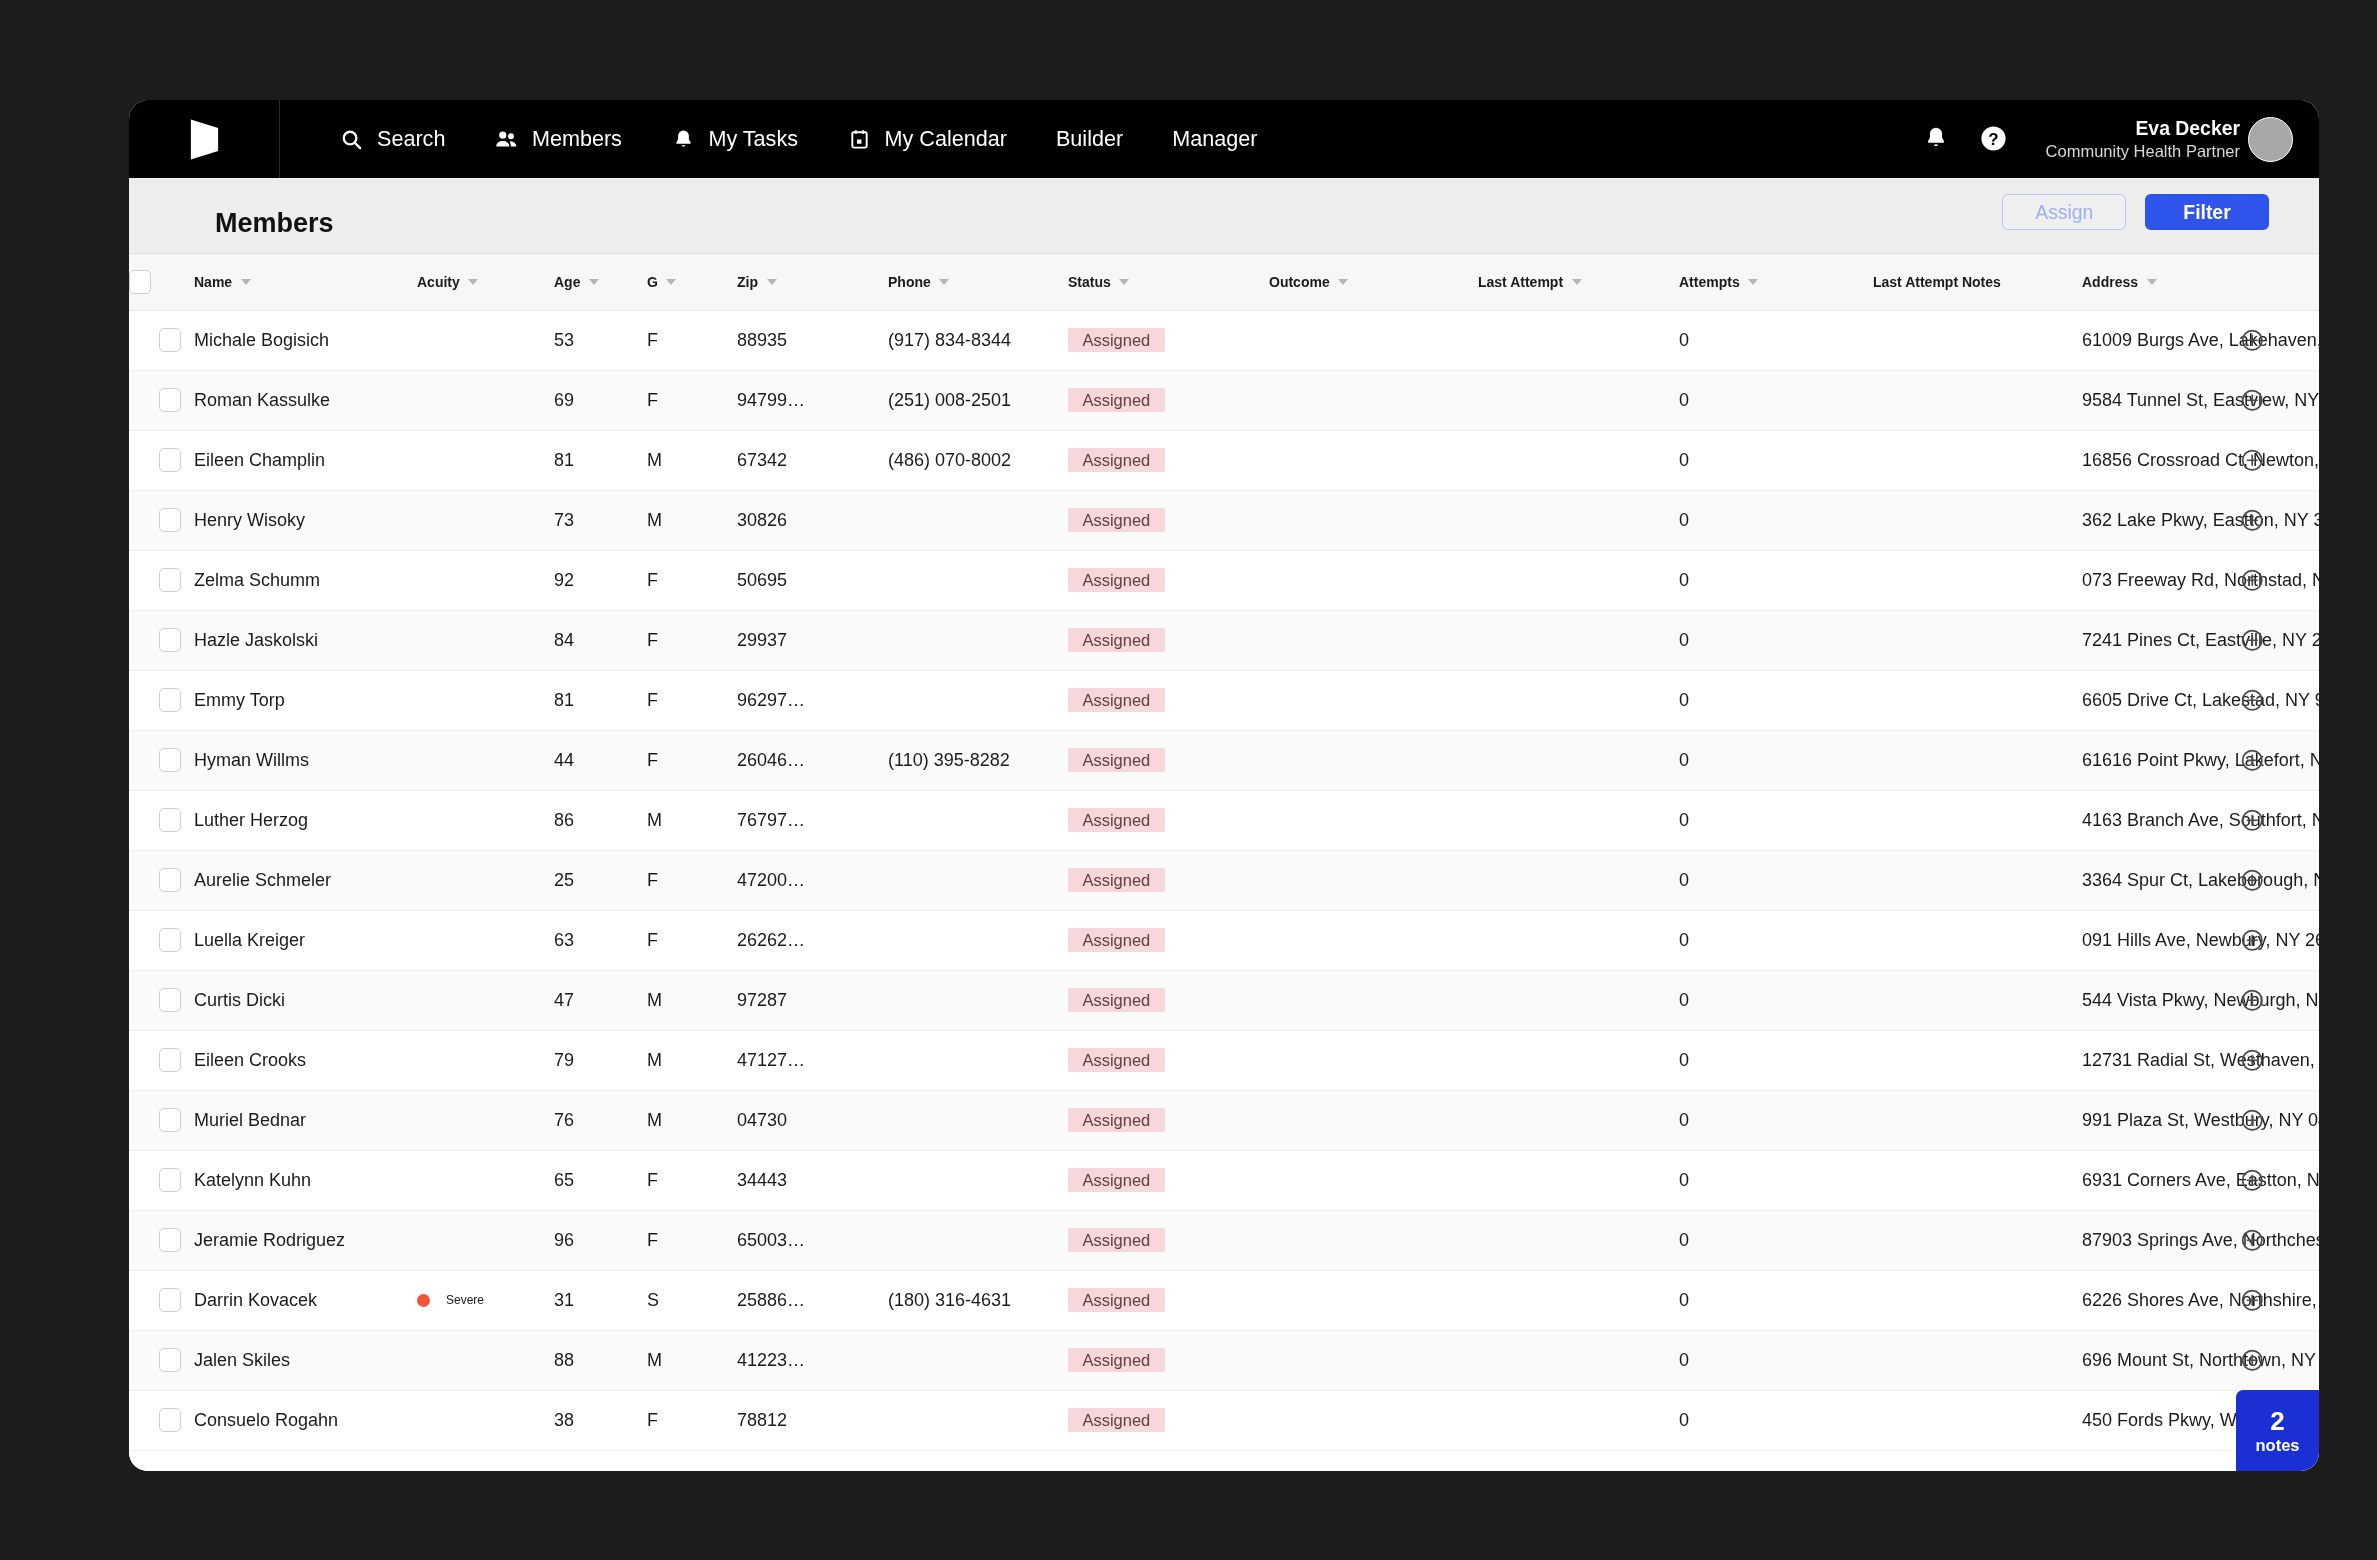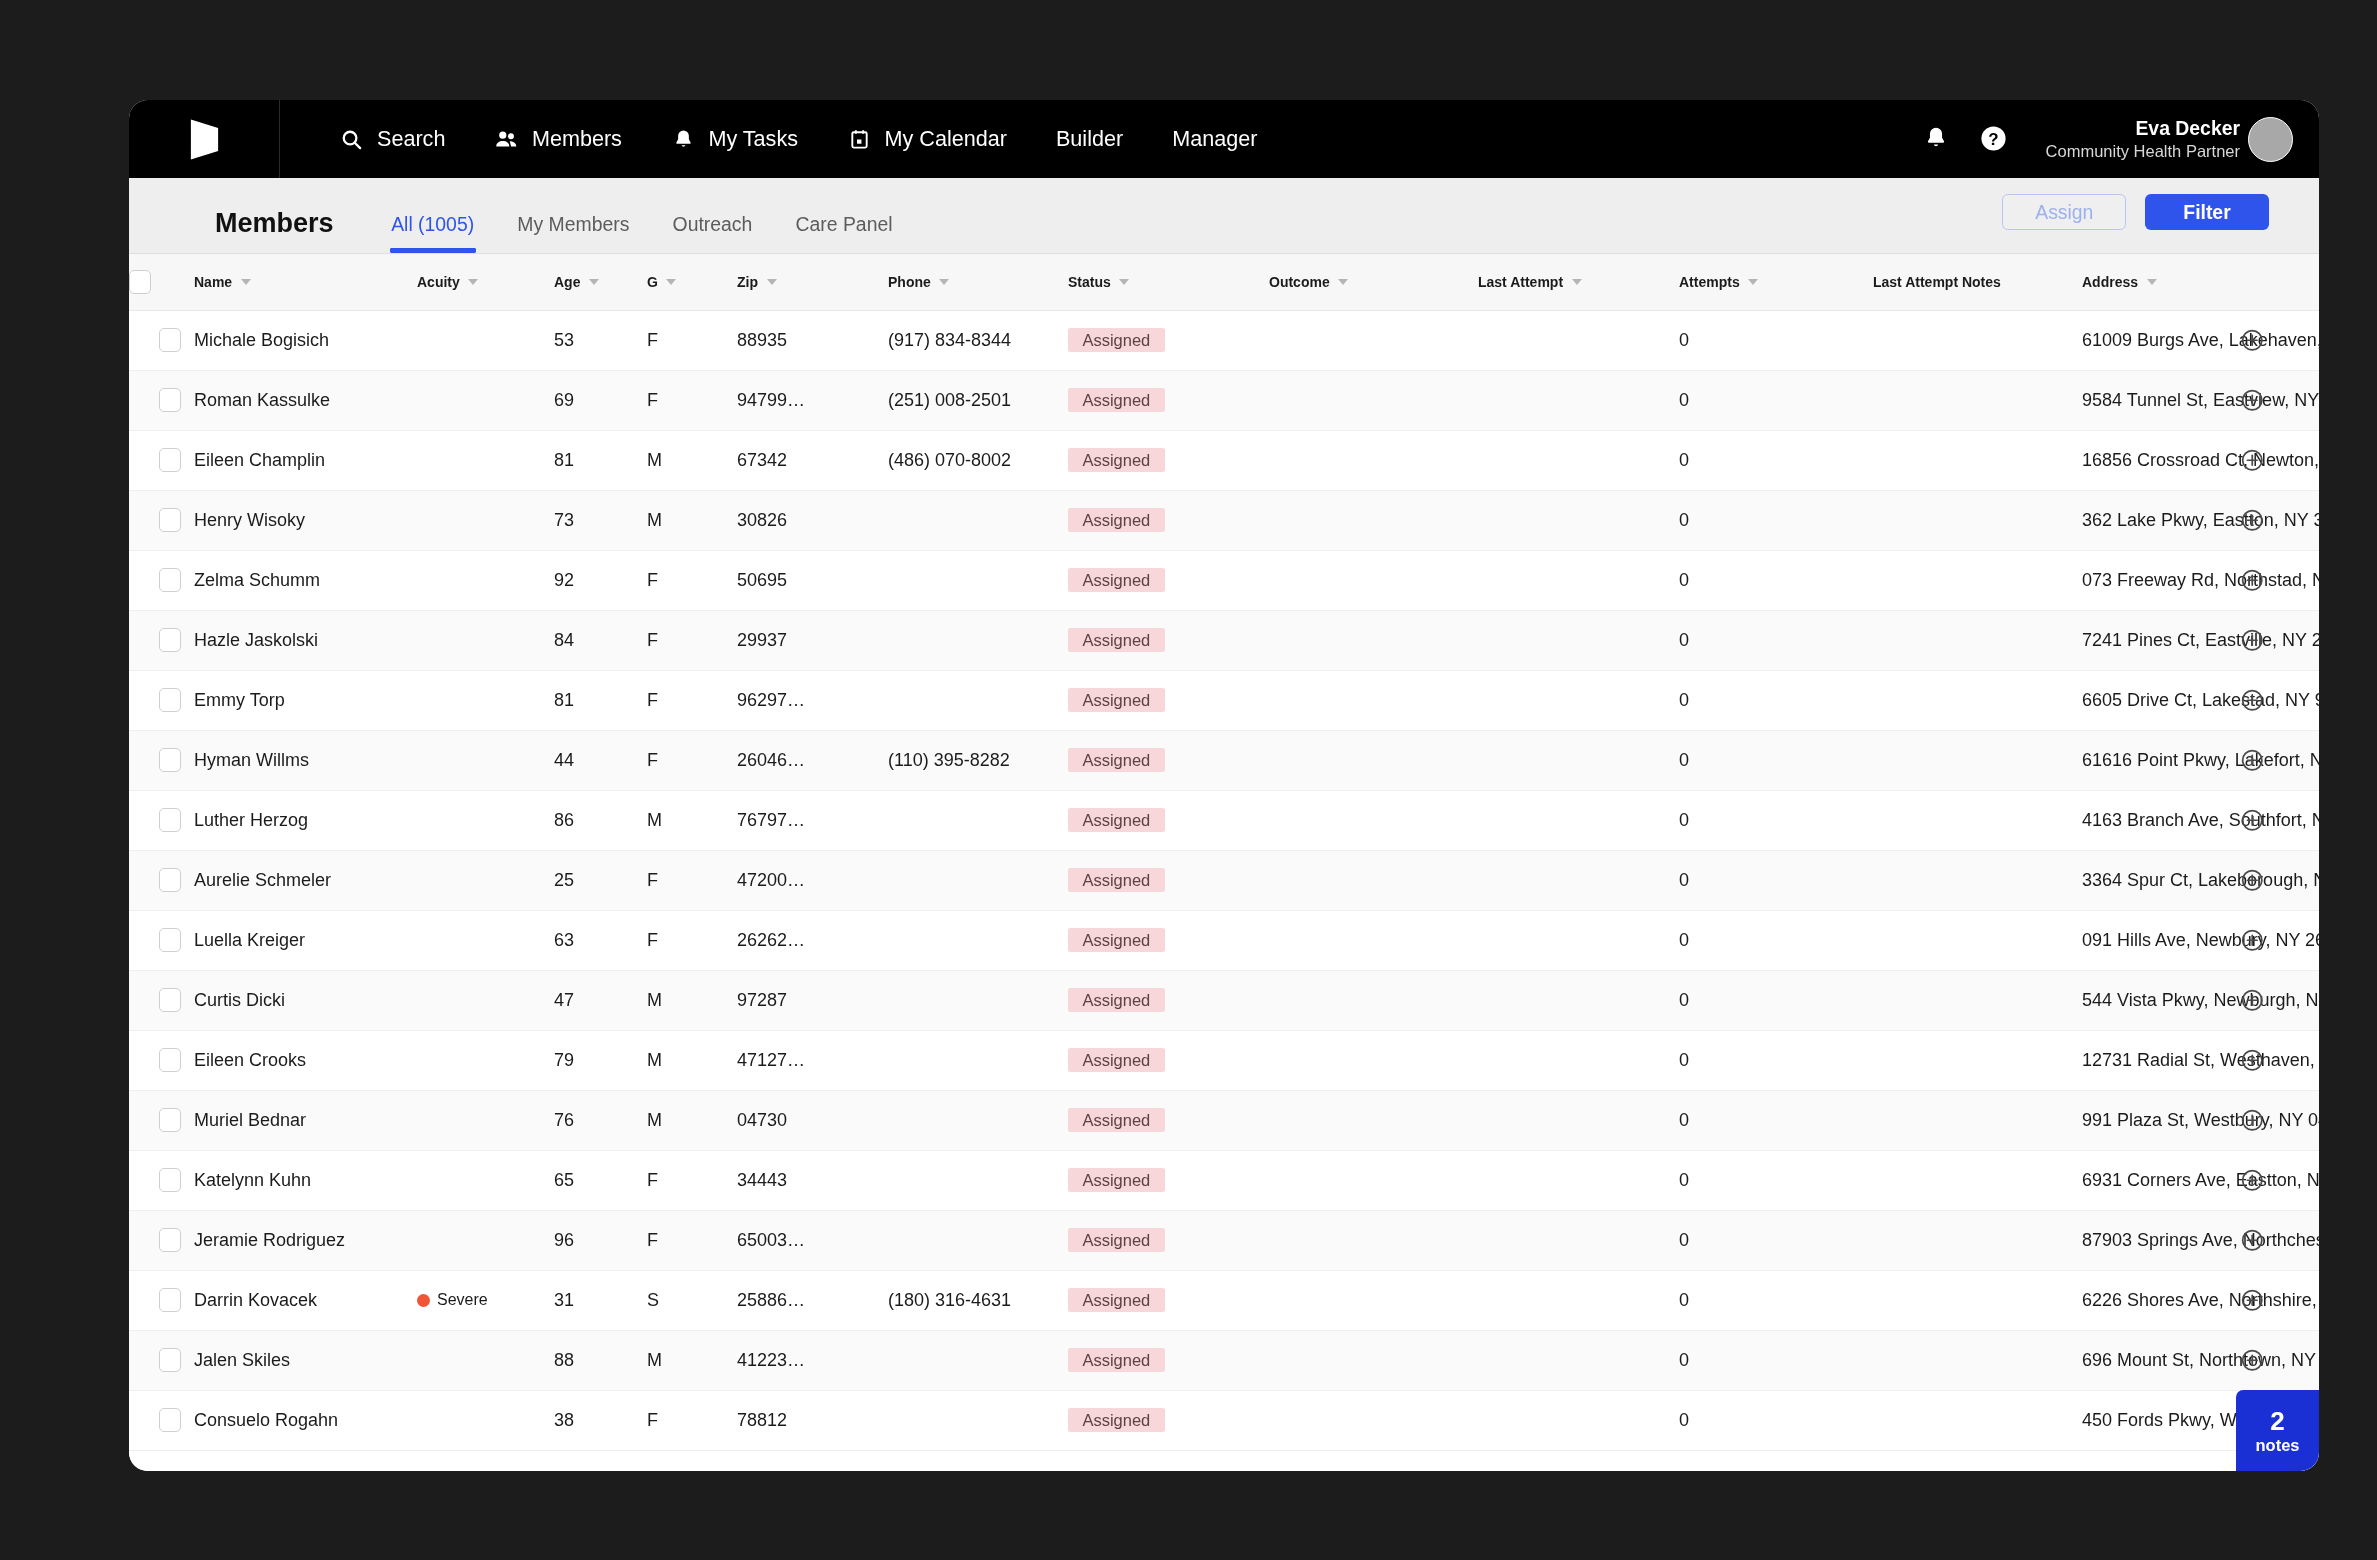--- a/index.html
+++ b/index.html
@@ -144,21 +144,21 @@
 
   .chk {
     width: 21.6px; height: 24.5px; border: 1.4px solid #cfcfcf;
     border-radius: 5px; background: #ffffff; display: block; cursor: pointer;
   }
   .badge-assigned {
     display: inline-flex; align-items: center; justify-content: center;
     background: #f8d7da; color: #5d4244;
     font-size: 16.5px; height: 24px; padding: 0 14.4px; border-radius: 2.2px;
   }
-  .acuity-cell { display: flex; align-items: center; gap: 7px; font-size: 16px; }
+  .acuity-cell { display: flex; align-items: center; gap: 16px; font-size: 12px; }
   .dot-severe { width: 13px; height: 13px; border-radius: 50%; background: #f05537; flex: 0 0 auto; }
   .plus-icon { display:block; }
   .addr-text { white-space: nowrap; }
 
   
   .notes-badge {
     position: absolute;
     right: 0; bottom: 0;
     width: 83px; height: 81px;
     background: #1a2fd4;
@@ -263,34 +263,20 @@
           <div class="user-role">Community Health Partner</div>
         </div>
         <div class="avatar"></div>
       </div>
     </div>
   </div>
 
   <div class="subheader">
     <div class="page-title">Members</div>
 
-    <div class="tabs">
-      <div class="tab active">
-        <span>All (1005)</span>
-      </div>
-      <div class="tab">
-        <span>My Members</span>
-      </div>
-      <div class="tab">
-        <span>Outreach</span>
-      </div>
-      <div class="tab">
-        <span>Care Panel</span>
-      </div>
-    </div>
 
     <div class="subheader-actions">
       <div class="btn btn-assign">Assign</div>
       <div class="btn btn-filter">Filter</div>
     </div>
   </div>
 
   <div class="table-wrap">
     <table class="tbl">
       <colgroup>

